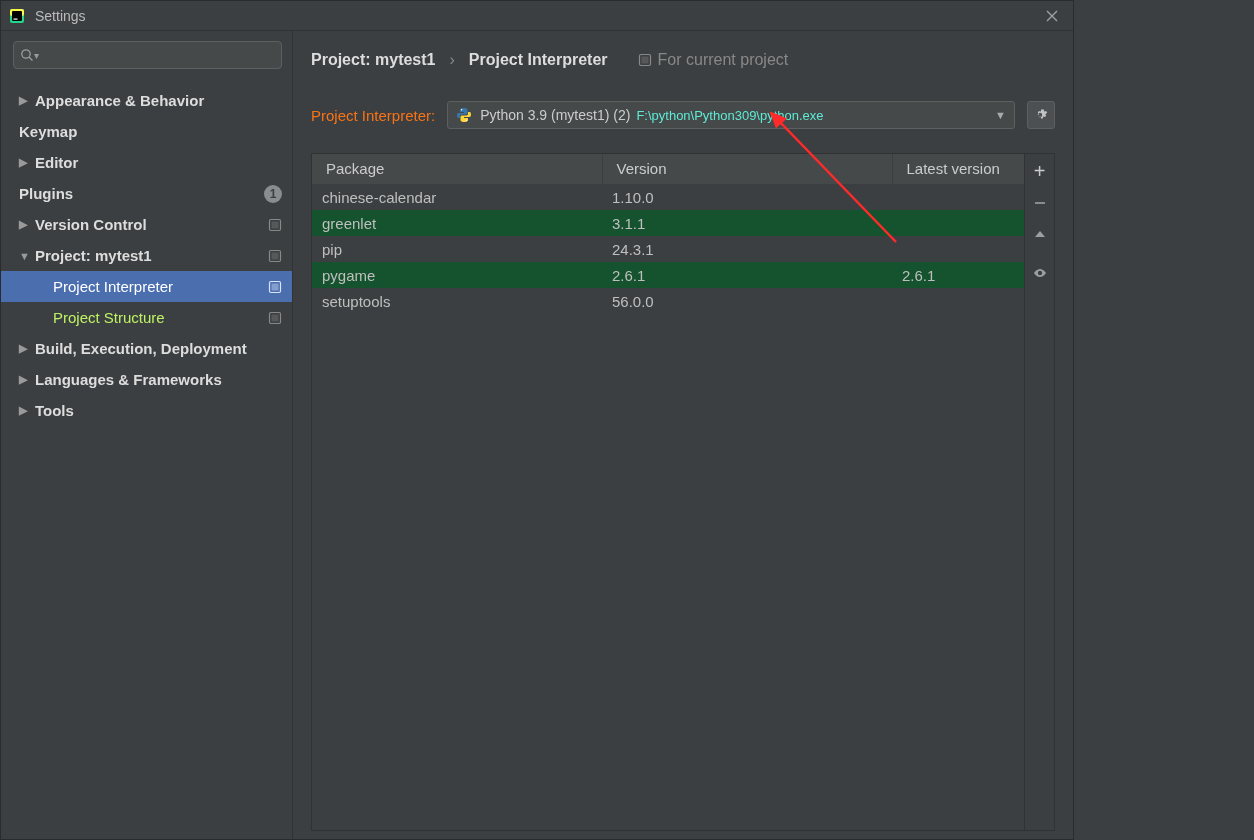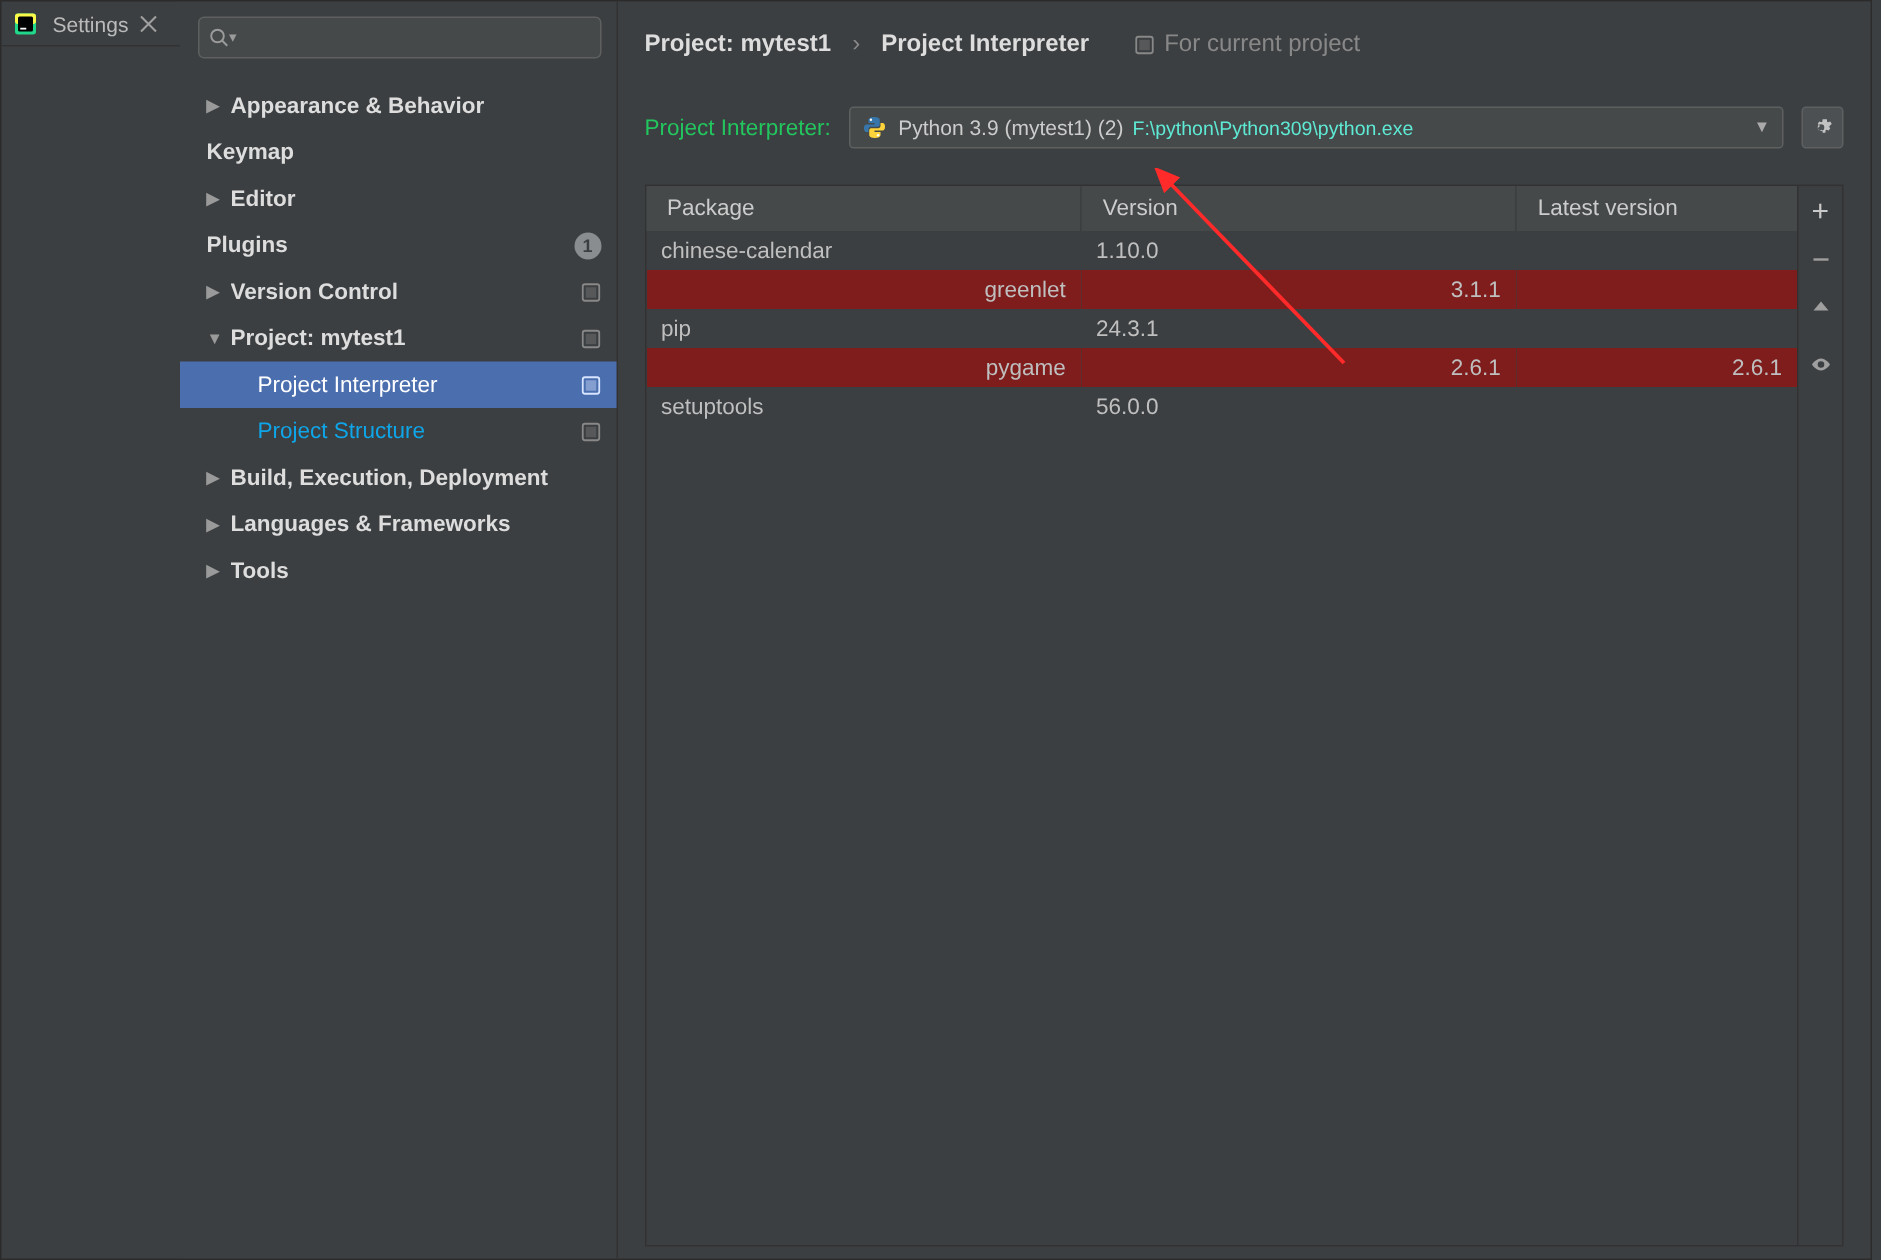--- a/index.html
+++ b/index.html
@@ -4,23 +4,23 @@
 <style>
   * { box-sizing: border-box; margin: 0; padding: 0; }
   html, body { width: 1254px; height: 840px; overflow: hidden; }
   body {
     font-family: "Segoe UI", "Microsoft YaHei", Arial, sans-serif;
     background: #3c3f41;
     color: #bbbbbb;
     font-size: 14px;
   }
   .window {
-    width: 1248px; height: 840px;
+    width: 1074px; height: 840px;
     background: #3c3f41;
-    display: flex; flex-direction: row;
+    display: flex; flex-direction: column;
     border: 1px solid #2b2b2b;
   }
   .titlebar {
     height: 30px;
     display: flex; align-items: center;
     padding: 0 8px;
     color: #bbbbbb;
     flex-shrink: 0;
     border-bottom: 1px solid #323232;
   }
@@ -69,21 +69,21 @@
     cursor: pointer;
     position: relative;
   }
   .tree-item.level1 { font-weight:700; color:#dddddd; font-size:15px; }
   .tree-item .arrow {
     width: 16px; display:inline-flex; align-items:center; justify-content:flex-start;
     color:#9a9a9a; font-size:11px;
   }
   .tree-item .lbl { flex:1; white-space:nowrap; overflow:hidden; text-overflow:ellipsis; }
   .tree-item.noarrow { }
-  .tree-item.level2 { padding-left: 52px; color:#0ea5e9; font-size:15px; font-weight:400; }
+  .tree-item.level2 { padding-left: 52px; color:#bef264; font-size:15px; font-weight:400; }
   .tree-item.selected {
     background: #4b6eaf;
     color: #ffffff;
   }
   .tree-item .right-icon {
     color:#888; margin-left:6px; display:flex; align-items:center;
   }
   .badge {
     width:18px; height:18px; border-radius:50%;
     background:#8a8d8f; color:#3c3f41;
@@ -109,21 +109,21 @@
   .breadcrumb .hint {
     color:#888; font-size:16px; font-weight:400;
     display:flex; align-items:center; gap:6px; margin-left: 16px;
   }
   .hint-icon { color:#888; display:flex; }
 
   .interp-row {
     display:flex; align-items:center; gap: 12px;
     margin-bottom: 24px;
   }
-  .interp-label { font-size:15px; color:#22c55e; white-space:nowrap; }
+  .interp-label { font-size:15px; color:#f97316; white-space:nowrap; }
   .dropdown {
     flex:1; height:28px;
     background: #45494a;
     border: 1px solid #5e6060;
     border-radius: 3px;
     display:flex; align-items:center;
     padding: 0 6px 0 8px;
     min-width:0;
     position: relative;
   }
@@ -164,21 +164,21 @@
     height:30px;
   }
   thead th:last-child { border-right:none; }
   tbody td {
     padding: 3px 10px;
     color:#bfbfbf;
     font-size:15px;
     height:26px;
     white-space:nowrap; overflow:hidden; text-overflow:ellipsis;
   }
-  tbody tr.highlight td { background:#7f1d1d;text-align:right; }
+  tbody tr.highlight td { background:#14532d; }
   .col-pkg { width: 290px; }
   .col-ver { width: 290px; }
   .col-lat { }
 
   .side-toolbar {
     width:30px;
     background:#3c3f41;
     border-left:1px solid #323232;
     display:flex; flex-direction:column; align-items:center;
     padding-top:4px; gap:6px;

